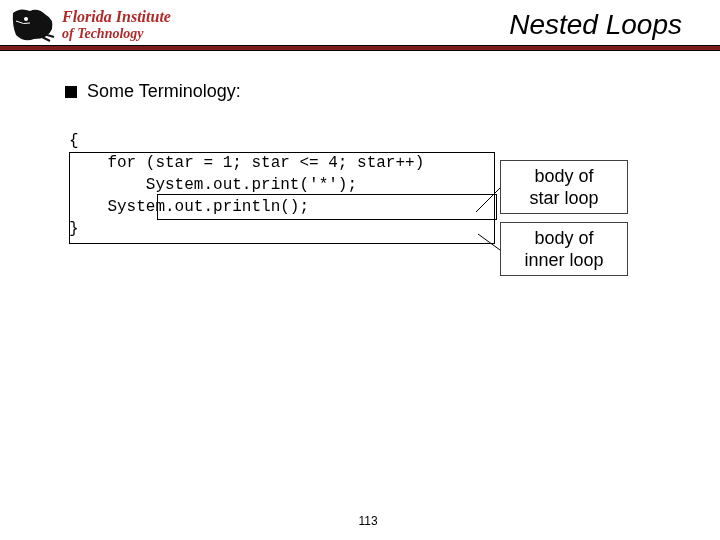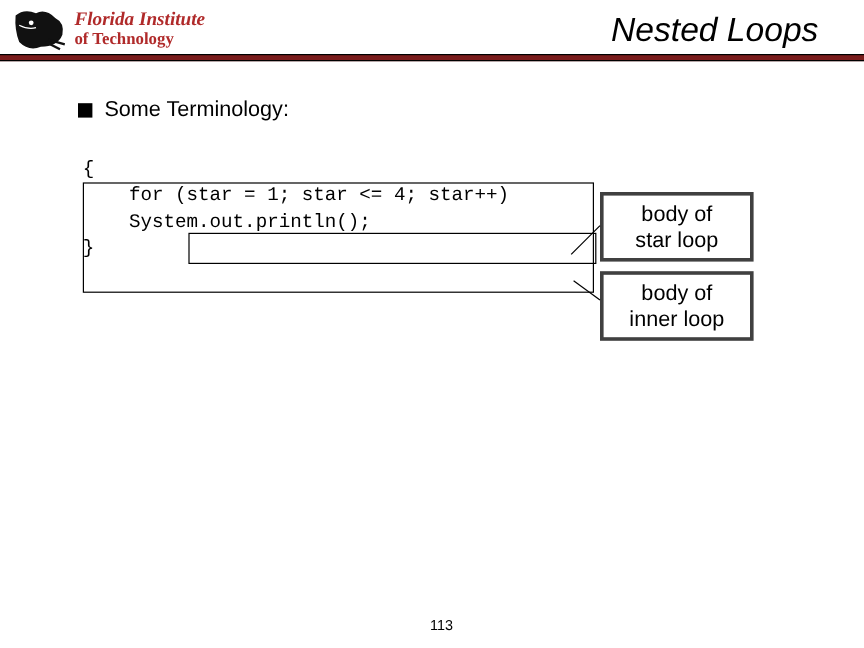--- a/index.html
+++ b/index.html
@@ -21,21 +21,21 @@
     display: flex;
     align-items: center;
     gap: 6px;
   }
   .panther {
     width: 46px; height: 40px;
   }
   .panther svg { width: 100%; height: 100%; }
   .fit-text { display: flex; flex-direction: column; line-height: 1; }
   .fit-line1 { font-style: italic; font-weight: bold; color: #b02a2a; font-size: 16px; font-family: Georgia, 'Times New Roman', serif; }
-  .fit-line2 { font-weight: bold; color: #b02a2a; font-size: 14px; font-family: Georgia, 'Times New Roman', serif; margin-top: 2px; }
+  .fit-line2 { font-style: italic; font-weight: bold; color: #b02a2a; font-size: 14px; font-family: Georgia, 'Times New Roman', serif; margin-top: 2px; }
   .slide-title {
     margin-left: auto;
     font-style: italic;
     font-size: 28px;
     color: #000;
     padding-right: 28px;
   }
   .rule {
     height: 6px;
     background: #7a1c1c;
@@ -86,21 +86,21 @@
     height: 26px;
     pointer-events: none;
   }
   .callouts {
     position: absolute;
     left: 500px;
     top: 160px;
   }
   .callout {
     width: 128px;
-    border: 3px solid #404040;
+    border: 1px solid #404040;
     text-align: center;
     font-size: 18px;
     line-height: 22px;
     padding: 4px 2px;
     background: #fff;
   }
   .callout + .callout { margin-top: 8px; }
   svg.conn { position: absolute; pointer-events: none; }
   .page-num {
     position: absolute;
@@ -134,20 +134,21 @@
 
 <div class="content">
   <div class="bullet-row">
     <div class="bullet-box"></div>
     <div class="bullet-text">Some Terminology:</div>
   </div>
 
   <div class="code-area">
     <div class="code-line">{</div>
     <div class="code-line">    for (star = 1; star &lt;= 4; star++)</div>
+    <div class="code-line">        System.out.print('*');</div>
     <div class="code-line">    System.out.println();</div>
     <div class="code-line">}</div>
 
     <div class="outer-box"></div>
     <div class="inner-box"></div>
   </div>
 </div>
 
 <div class="callouts">
   <div class="callout">

